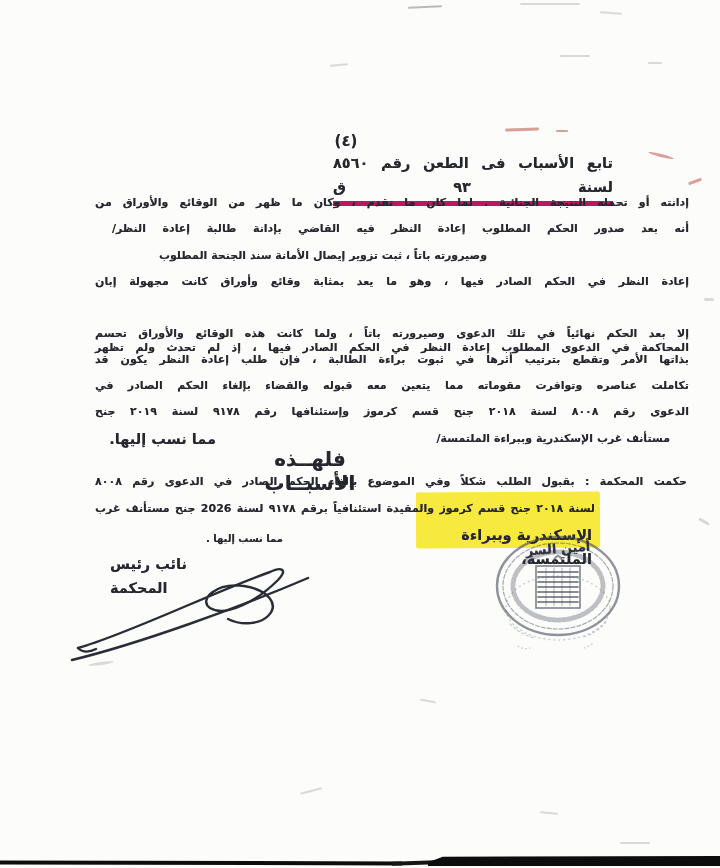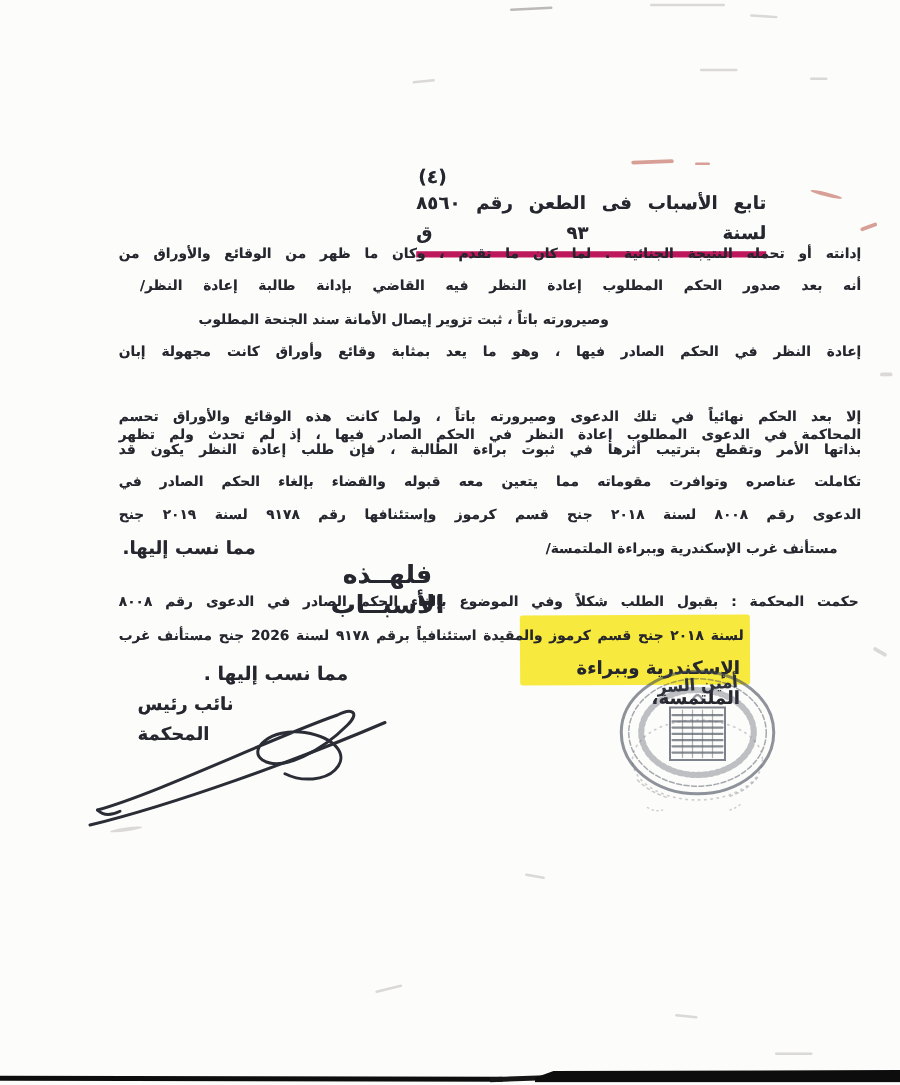--- a/index.html
+++ b/index.html
@@ -8,21 +8,21 @@
     background:#fcfcfa; overflow:hidden;
     font-family:"DejaVu Sans", sans-serif;
   }
   .tline{
     position:absolute; direction:rtl; color:#25262e; font-weight:700;
     font-size:11px; line-height:24px;
     text-shadow:0 0 .5px rgba(20,20,30,.45);
   }
   .just{text-align:justify; text-align-last:justify;}
   .rstart{text-align:right;}
-  .lend{text-align:left;}
+  .lend{text-align:right;}
 
   #page-num{left:322px; top:129px; width:48px; text-align:center; font-size:15px;}
   #cont-header{
     left:333px; top:151px; width:280px; font-size:14.5px;
     border-bottom:5px solid #be185d; padding-bottom:2px;
   }
   .l1 {left:95px;  top:191px; width:594px;}
   .l2 {left:112px; top:217px; width:577px;}
   .l3 {left:115px; top:244px; width:372px;}
   .l4 {left:95px;  top:270px; width:594px;}
@@ -30,21 +30,21 @@
   .l6 {left:95px;  top:322px; width:594px;}
   .l7 {left:95px;  top:348px; width:594px;}
   .l8 {left:95px;  top:374px; width:594px;}
   .l9 {left:95px;  top:400px; width:594px;}
   .l10a{left:326px; top:427px; width:344px;}
   .l10b{left:98px;  top:427px; width:118px; font-size:14.5px;}
   #reasons-heading{left:228px; top:447px; width:164px; text-align:center; font-size:20px;}
   .v1 {left:95px;  top:470px; width:592px;}
   .v2 {left:95px;  top:497px; width:500px;}
   .v3 {left:430px; top:523px; width:162px; font-size:14.5px;}
-  .v4 {left:163px; top:527px; width:120px; font-size:15px;}
+  .v4 {left:163px; top:527px; width:120px; font-size:10px;}
   #sig-title{left:110px; top:552px; width:136px; font-size:14.5px; text-align:left;}
 
   #highlight-rect{
     position:absolute; left:416px; top:492px; width:184px; height:56px;
     background:#f6e72c; opacity:.92; border-radius:2px;
     transform:rotate(-.3deg);
   }
   #stamp{position:absolute; left:488px; top:528px; width:140px; height:132px; opacity:.82;}
   #stamp-label{
     position:absolute; left:518px; top:541px; width:80px;

